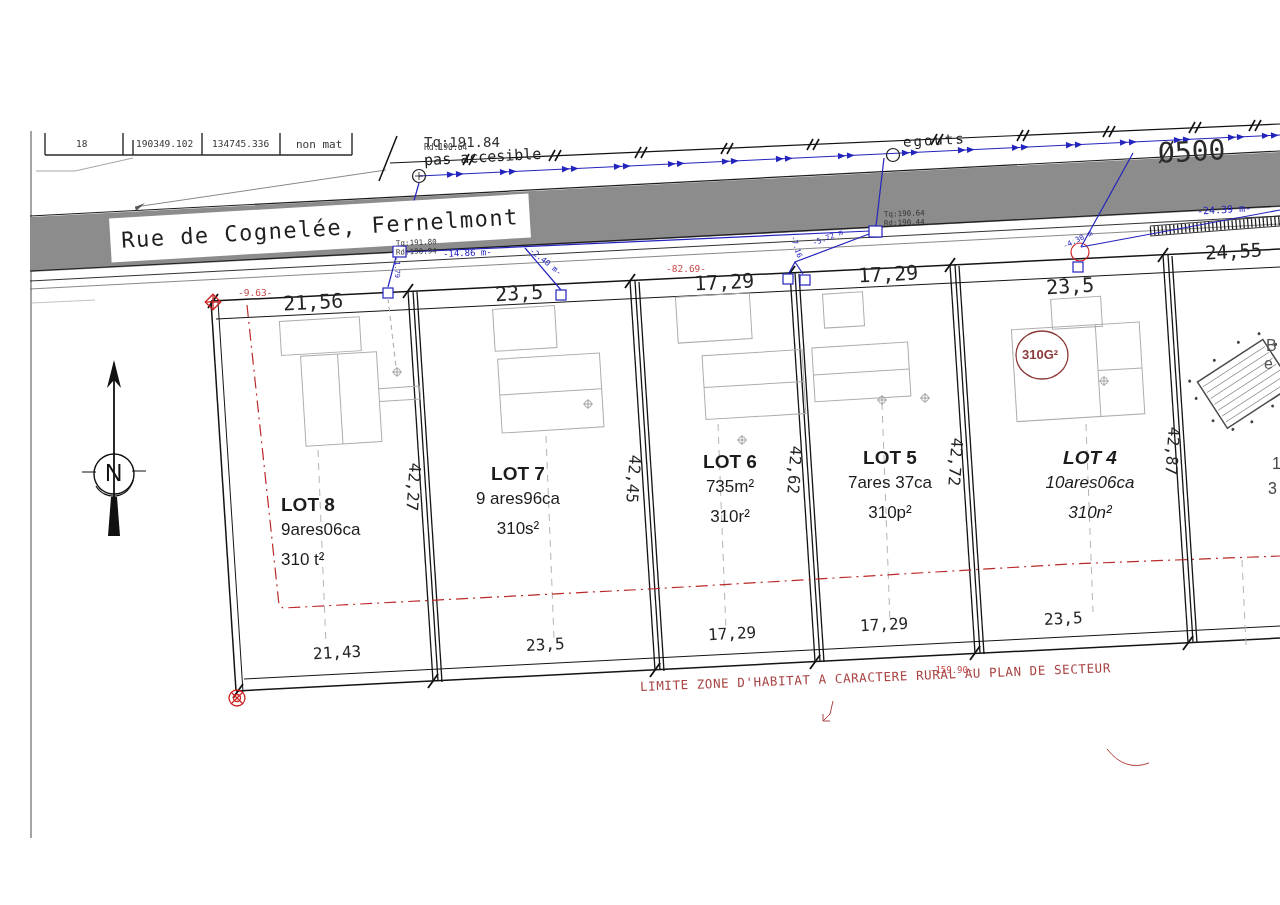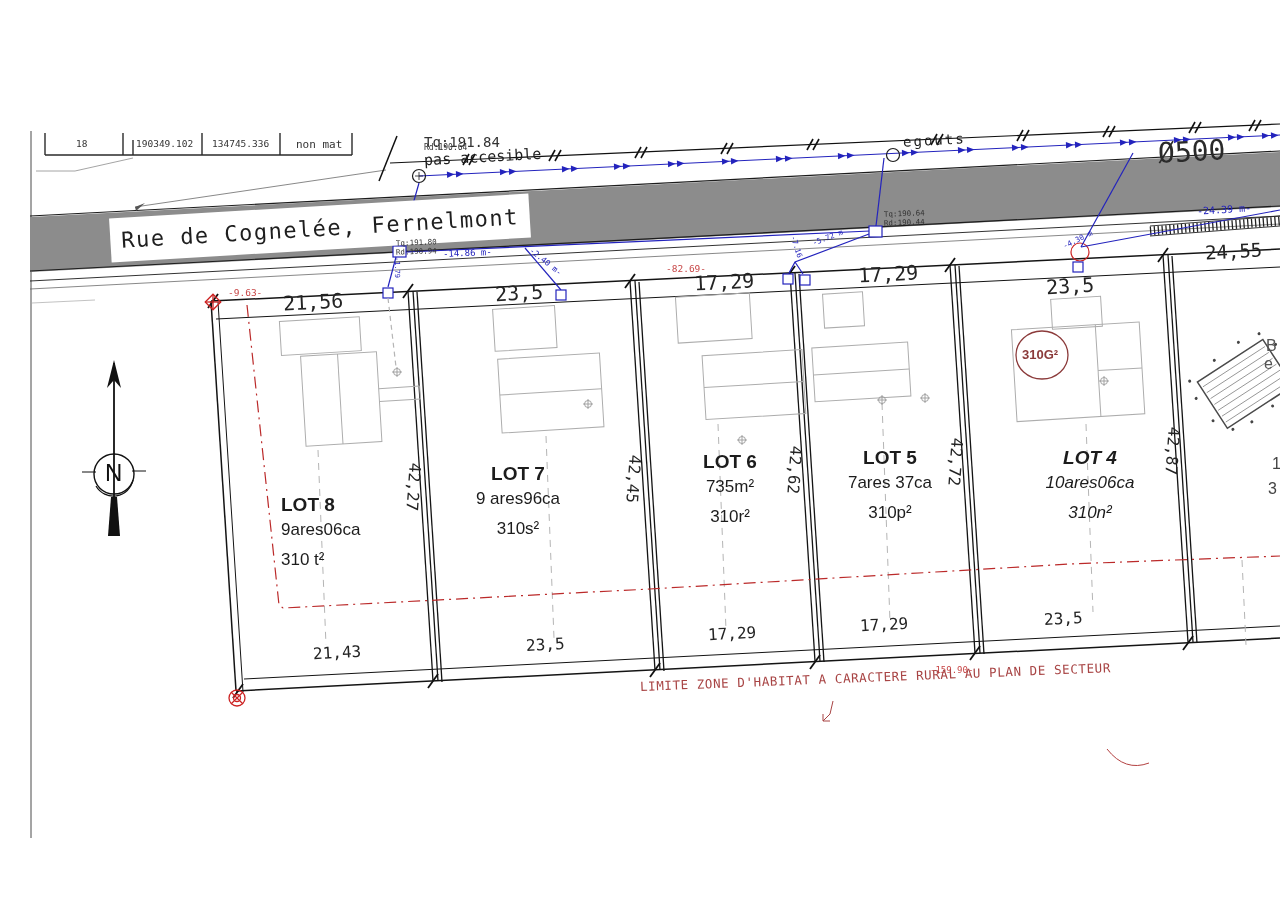--- a/index.html
+++ b/index.html
@@ -339,21 +339,21 @@
 <div class="t" style="left:884px;top:219px;font-size:7.5px;color:#333;transform:rotate(-2deg);">Rd:190.44</div>
 
 <div class="t blue" style="left:443px;top:249px;font-size:9px;transform:rotate(-2.5deg);">-14.86 m-</div>
 <div class="t blue" style="left:526px;top:258px;font-size:8px;transform:rotate(39deg);">-2.40 m-</div>
 <div class="t blue" style="left:386px;top:264px;font-size:7px;transform:rotate(90deg);">-1.79</div>
 <div class="t blue" style="left:812px;top:234px;font-size:7.5px;transform:rotate(-21deg);">-5.72 m</div>
 <div class="t blue" style="left:785px;top:243px;font-size:7.5px;transform:rotate(72deg);">-7.16</div>
 <div class="t blue" style="left:1062px;top:236px;font-size:7.5px;transform:rotate(-26deg);">-4.30 m</div>
 <div class="t blue" style="left:1197px;top:205px;font-size:10px;transform:rotate(-3.5deg);">-24.39 m-</div>
 
-<div class="t red" style="left:228px;top:288px;font-size:9.5px;">-9.63-</div>
+<div class="t red" style="left:238px;top:288px;font-size:9.5px;">-9.63-</div>
 <div class="t red" style="left:666px;top:264px;font-size:9.5px;">-82.69-</div>
 <div class="t red" style="left:930px;top:666px;font-size:9px;">-159.90-</div>
 <div class="t" style="left:640px;top:681px;font-size:12.5px;letter-spacing:0.6px;color:#a84444;transform:rotate(-2.3deg);transform-origin:left center;">LIMITE ZONE D'HABITAT A CARACTERE RURAL AU PLAN DE SECTEUR</div>
 
 <div class="t sans maroon" style="left:1022px;top:348px;font-size:13px;font-weight:bold;">310G²</div>
 
 <div class="t sans" style="left:105px;top:461px;font-size:24px;color:#111;">N</div>
 
 <div class="t" style="left:283px;top:292px;font-size:20px;transform:rotate(-3deg);">21,56</div>
 <div class="t" style="left:495px;top:283px;font-size:20px;transform:rotate(-3deg);">23,5</div>

